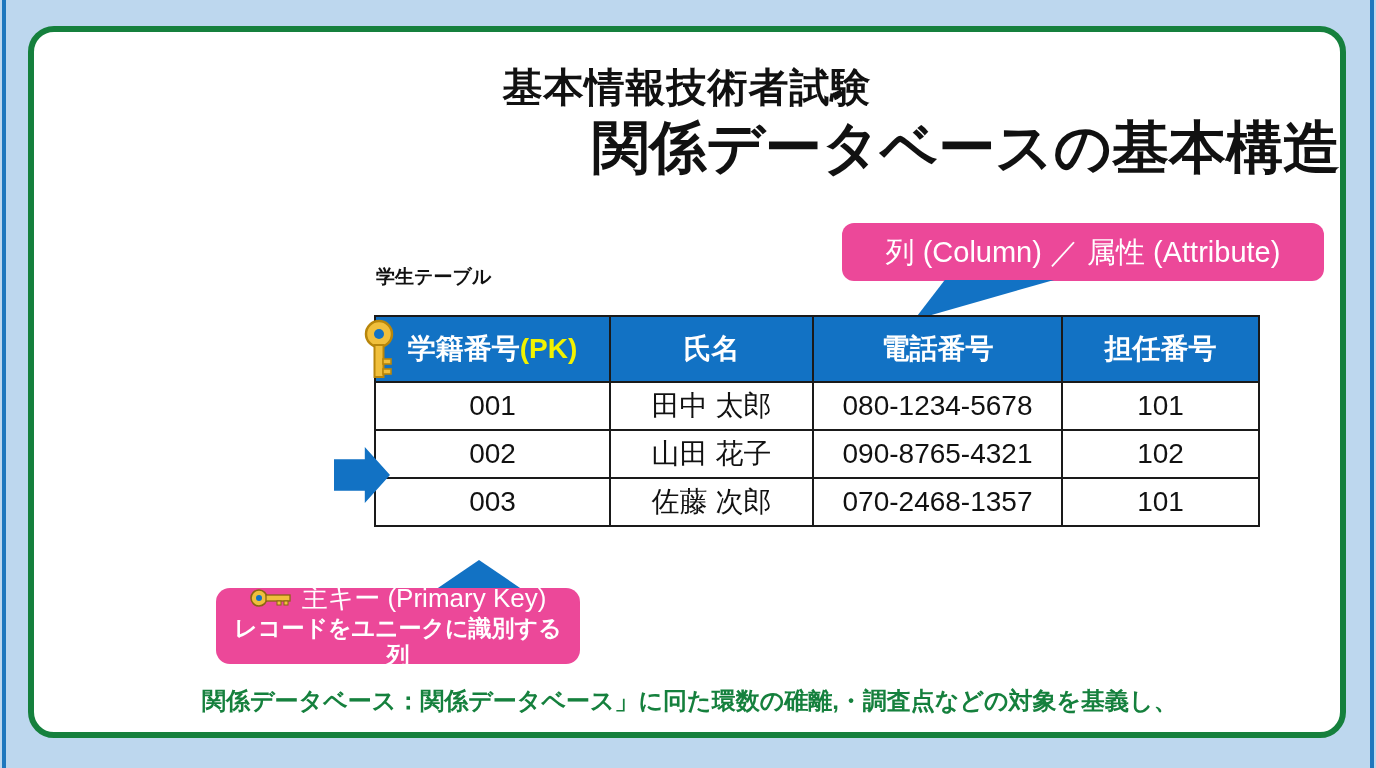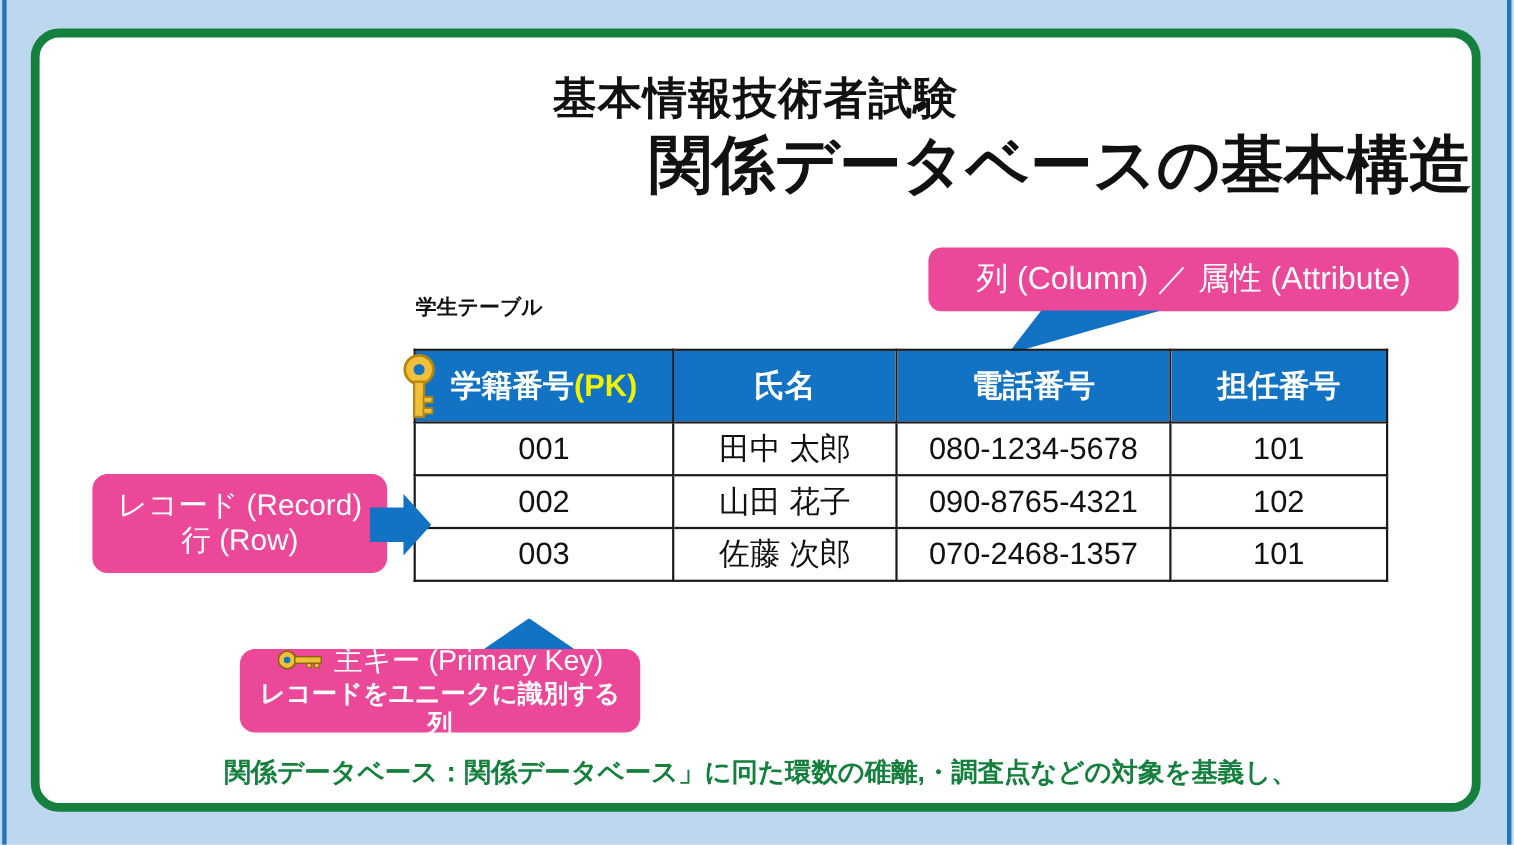--- a/index.html
+++ b/index.html
@@ -27,21 +27,21 @@
   .edge-rule.left  { left: 2px; }
   .edge-rule.right { right: 2px; }
 
   .card {
     position: absolute;
     left: 28px;
     top: 26px;
     width: 1318px;
     height: 712px;
     background: #ffffff;
-    border: 8px solid #15803d;
+    border: 6px solid #15803d;
     border-radius: 26px;
   }
 
   
   .title-sub {
     position: absolute;
     left: 0; right: 0;
     top: 28px;
     text-align: center;
     font-size: 40px;
@@ -286,24 +286,20 @@
       </tr>
       <tr>
         <td>003</td>
         <td>佐藤 次郎</td>
         <td>070-2468-1357</td>
         <td>101</td>
       </tr>
     </tbody>
   </table>
 
-  <div class="callout callout-record">
-    <span>レコード (Record)</span>
-    <span>行 (Row)</span>
-  </div>
   <div class="tail-record"></div>
 
   <div class="tail-pk"></div>
   <div class="callout callout-pk">
     <span class="line1">
       <svg class="key-horiz" viewBox="0 0 42 20">
         <circle cx="9" cy="10" r="8" fill="#f0bf3c" stroke="#8a6512" stroke-width="1.6"></circle>
         <circle cx="9" cy="10" r="3" fill="#1272c4"></circle>
         <rect x="16" y="7" width="24" height="6" fill="#f0bf3c" stroke="#8a6512" stroke-width="1.3"></rect>
         <rect x="27" y="13" width="4" height="4" fill="#f0bf3c" stroke="#8a6512" stroke-width="1"></rect>

